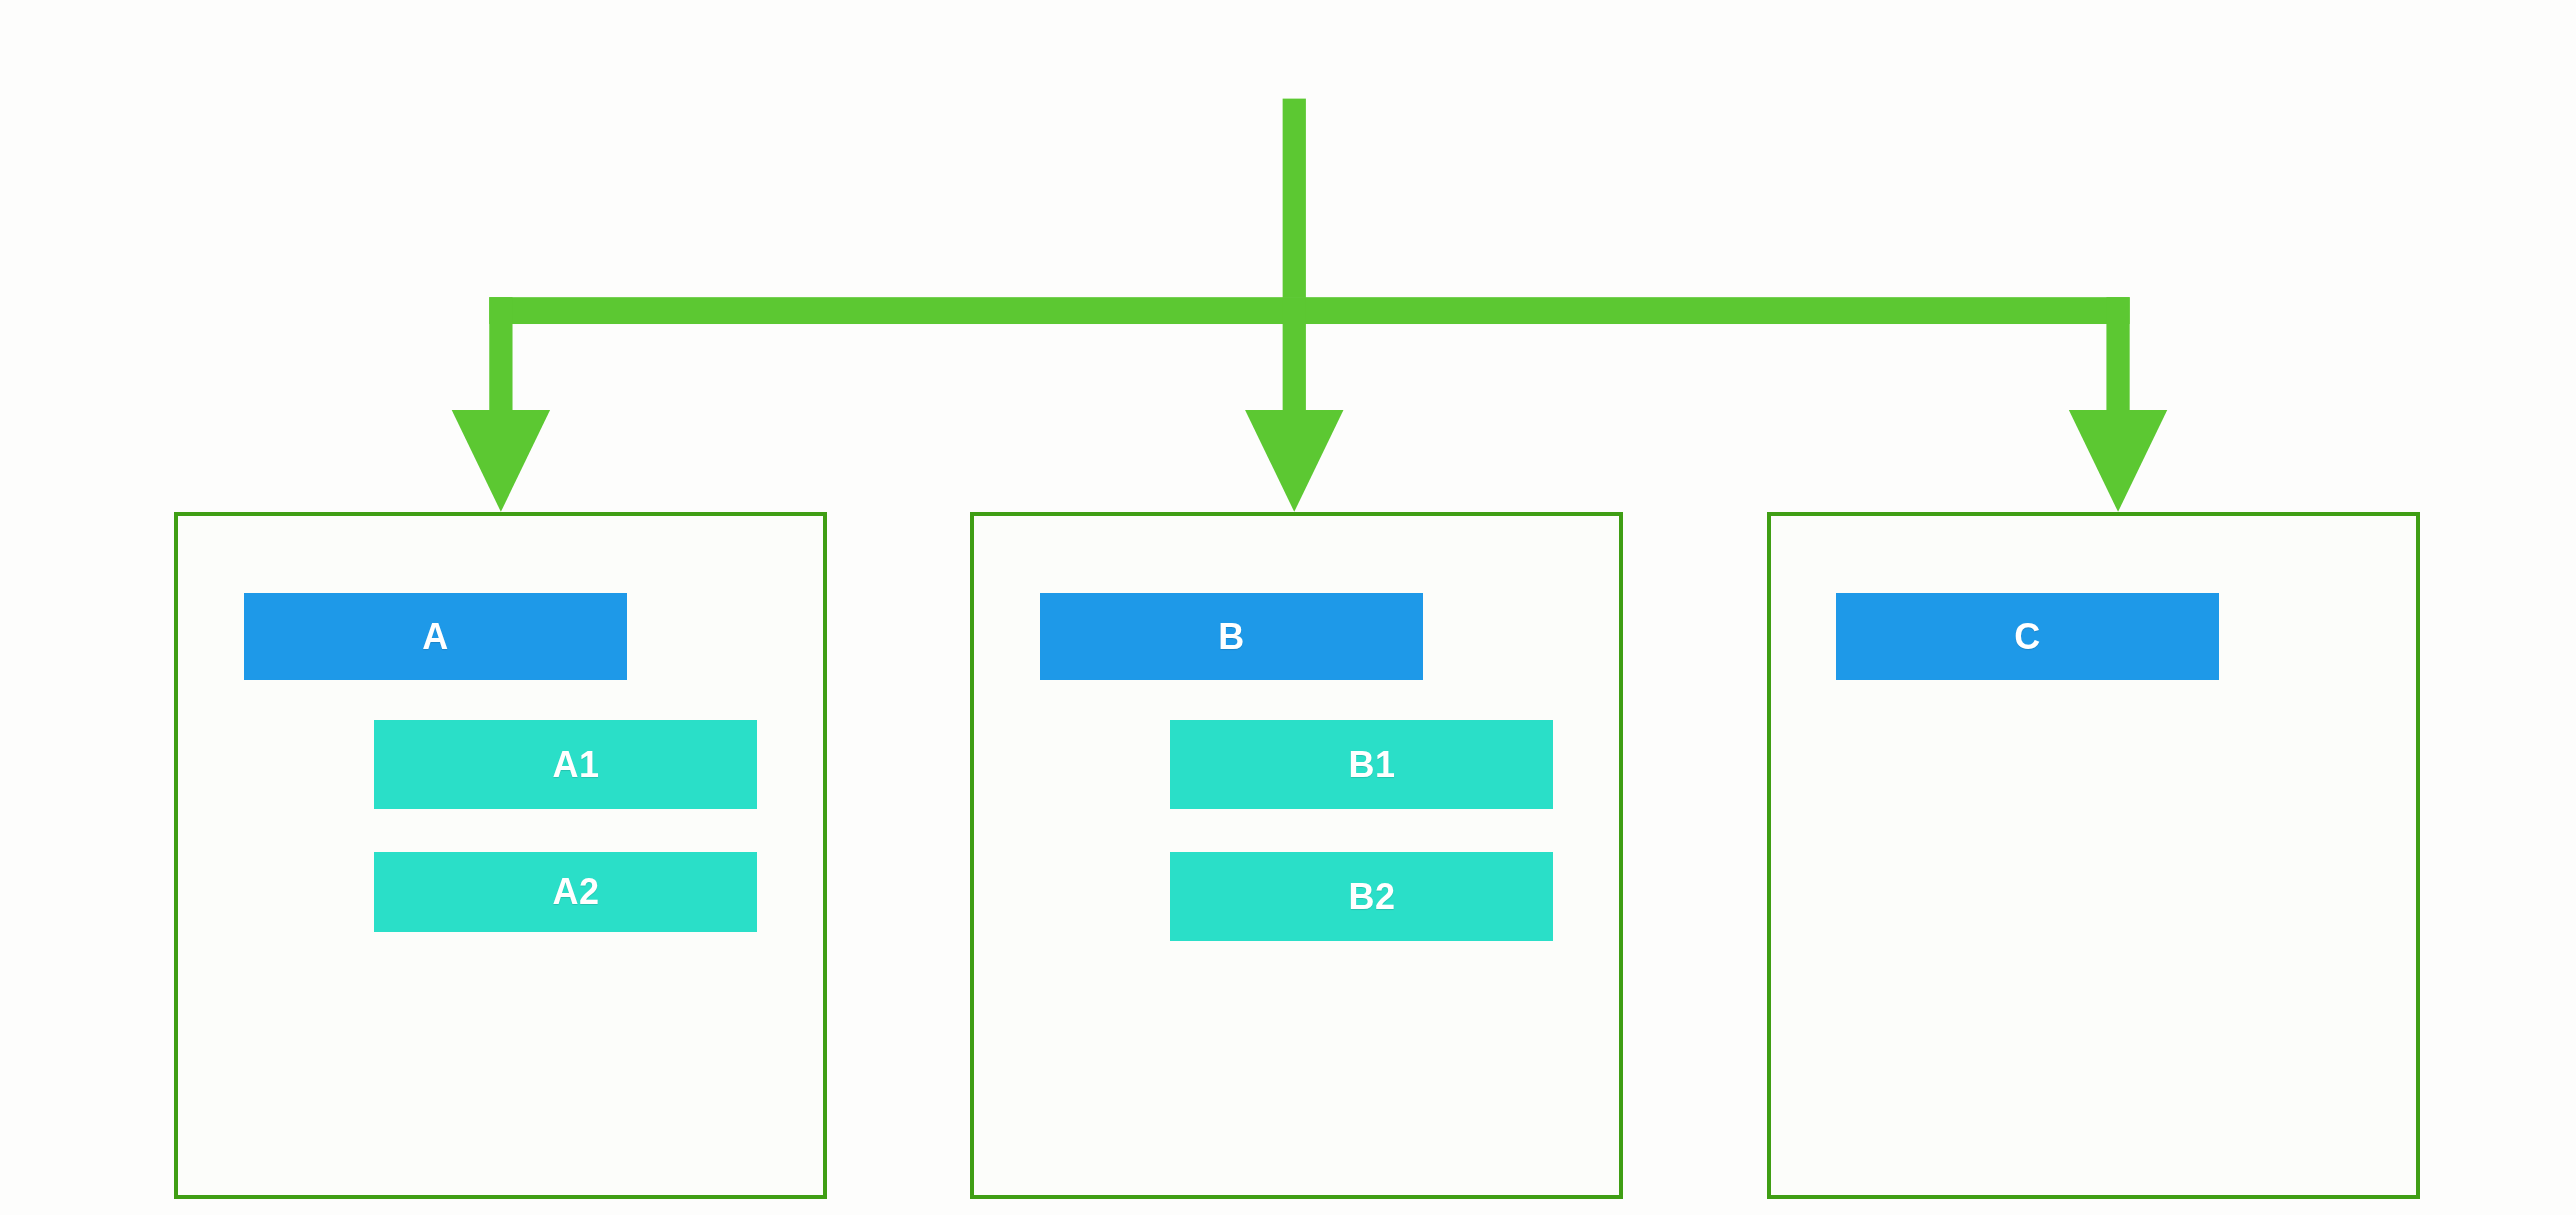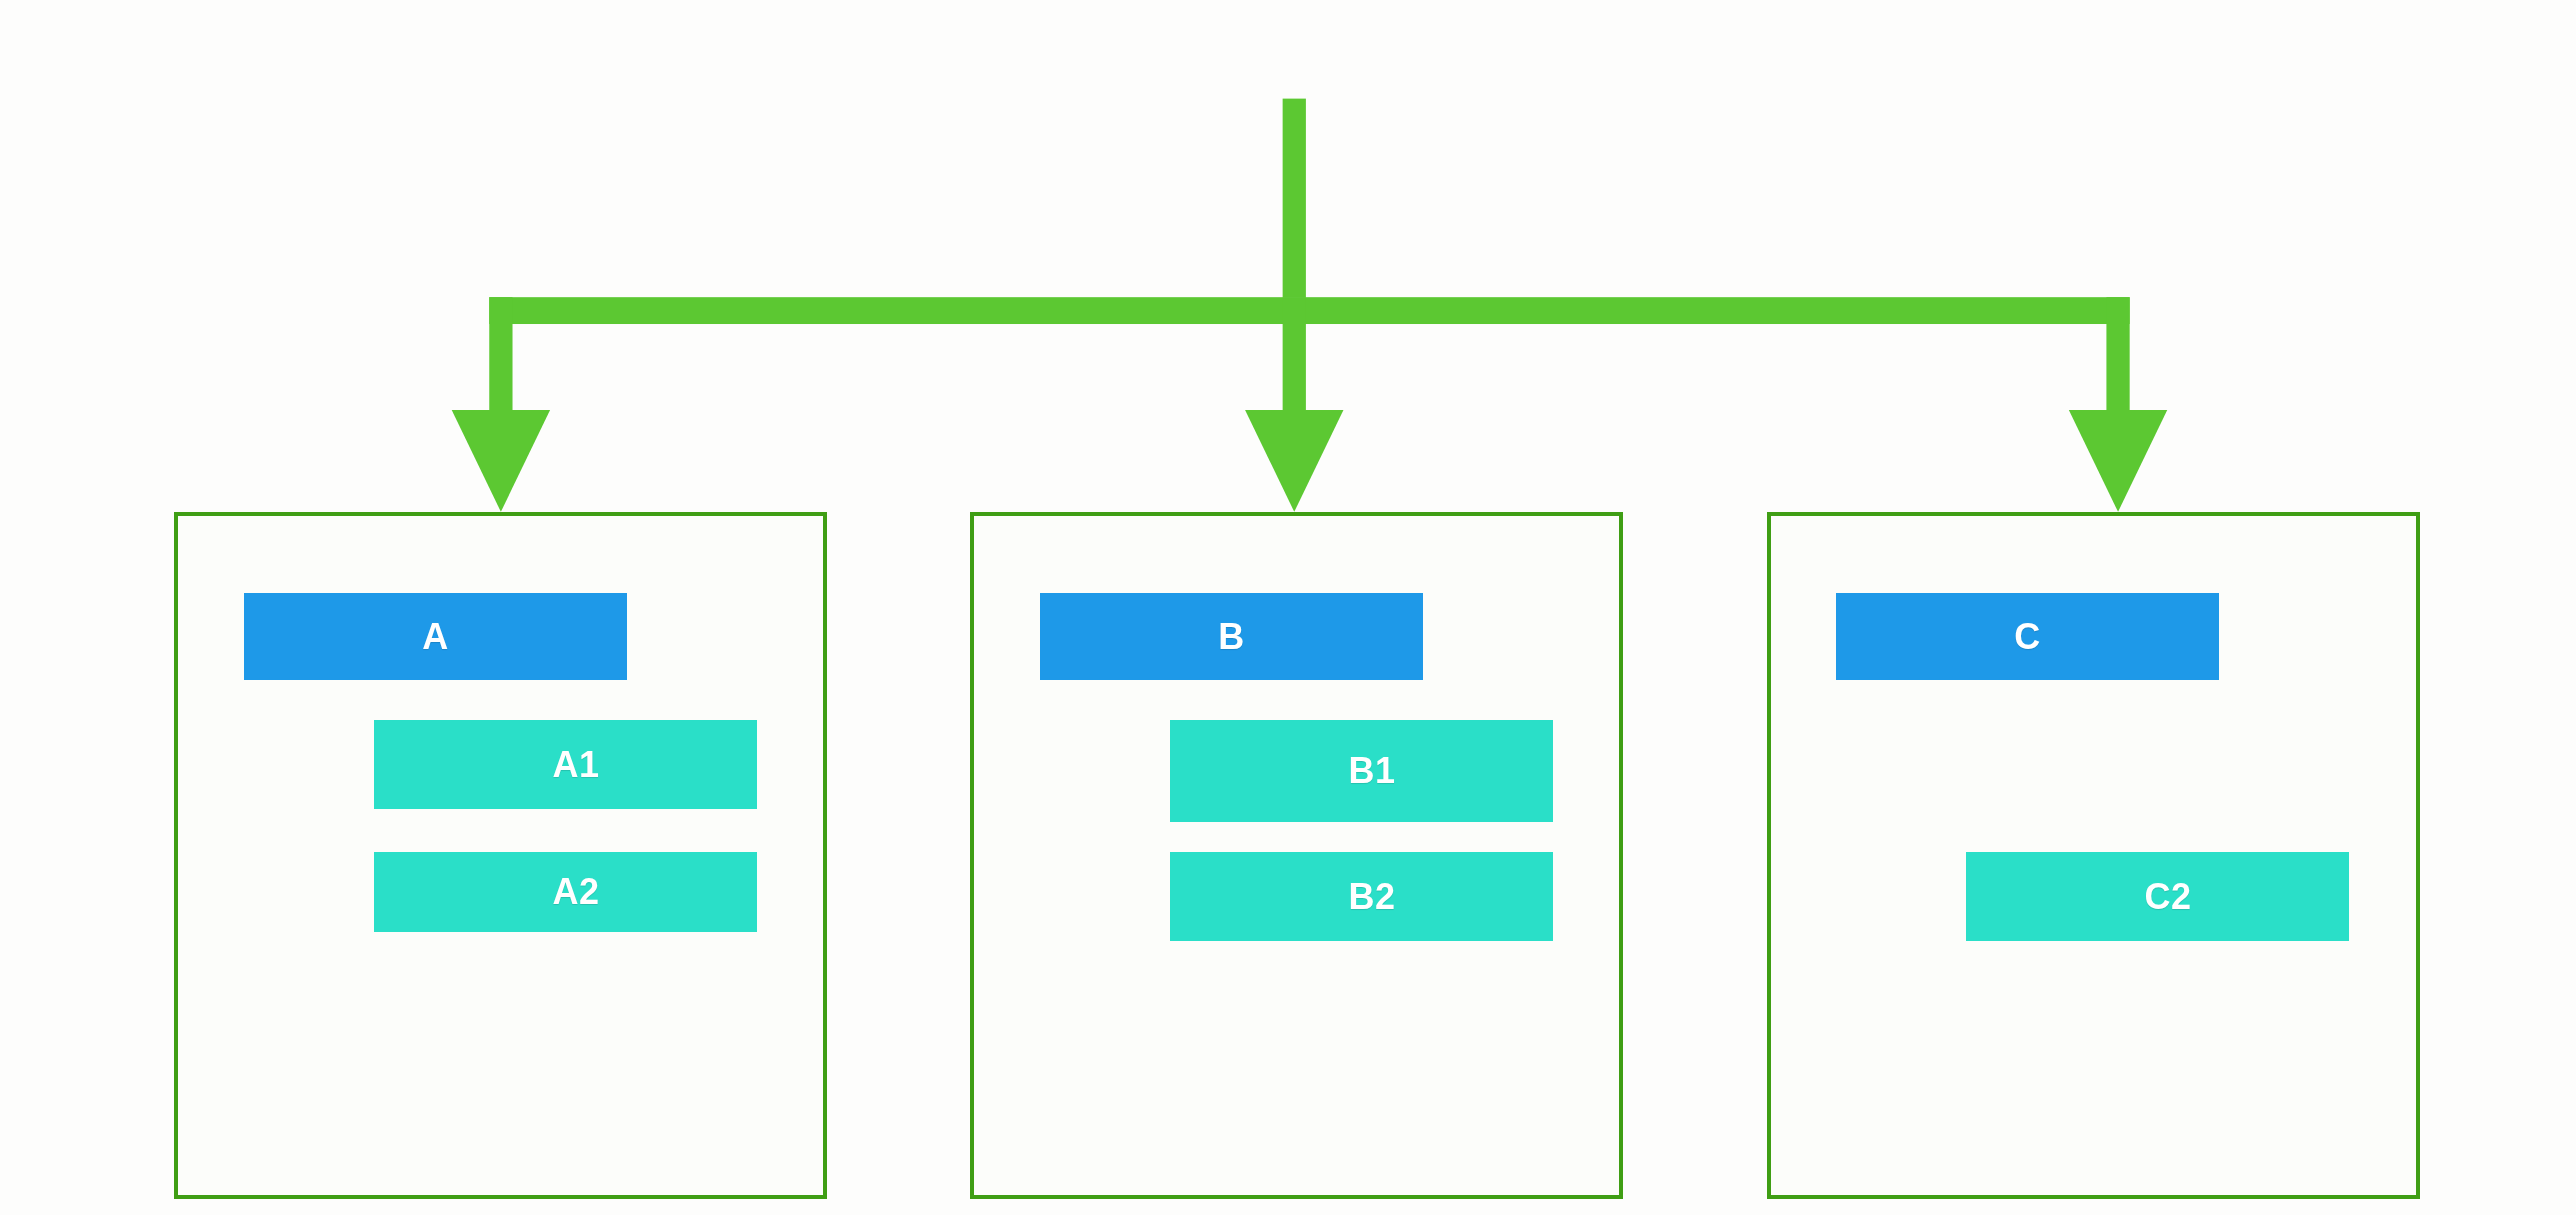--- a/index.html
+++ b/index.html
@@ -81,33 +81,30 @@
   <div class="node child" style="left:374px;top:852px;width:383px;height:80px;background:#2adfc8;">
     <span>A2</span>
   </div>
 
   <div class="grp-box" style="left:970px;top:512px;width:653px;height:687px;border:4.5px solid #3f9e14;"></div>
 
   <div class="node parent" style="left:1040px;top:593px;width:383px;height:87px;background:#1e99e8;">
     <span>B</span>
   </div>
 
-  <div class="node child" style="left:1170px;top:720px;width:383px;height:102px;background:#2adfc8;">
+  <div class="node child" style="left:1170px;top:720px;width:383px;height:89px;background:#2adfc8;">
     <span>B1</span>
   </div>
 
   <div class="node child" style="left:1170px;top:852px;width:383px;height:89px;background:#2adfc8;">
     <span>B2</span>
   </div>
 
   <div class="grp-box" style="left:1767px;top:512px;width:653px;height:687px;border:4.5px solid #3f9e14;"></div>
 
   <div class="node parent" style="left:1836px;top:593px;width:383px;height:87px;background:#1e99e8;">
     <span>C</span>
   </div>
 
 
-  <div class="node child" style="left:1966px;top:852px;width:383px;height:89px;background:#2adfc8;">
-    <span>C2</span>
-  </div>
 
 </div>
 
 
 </body></html>

